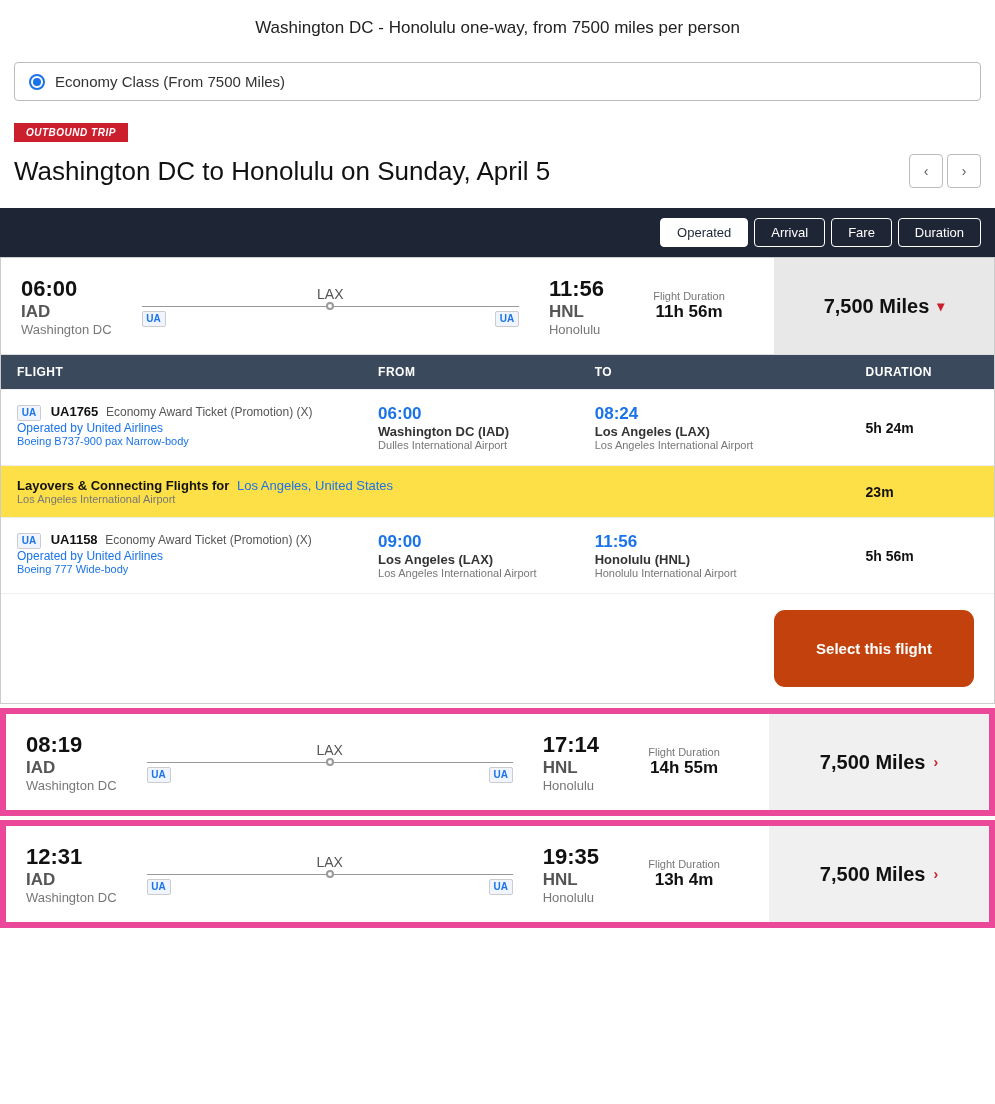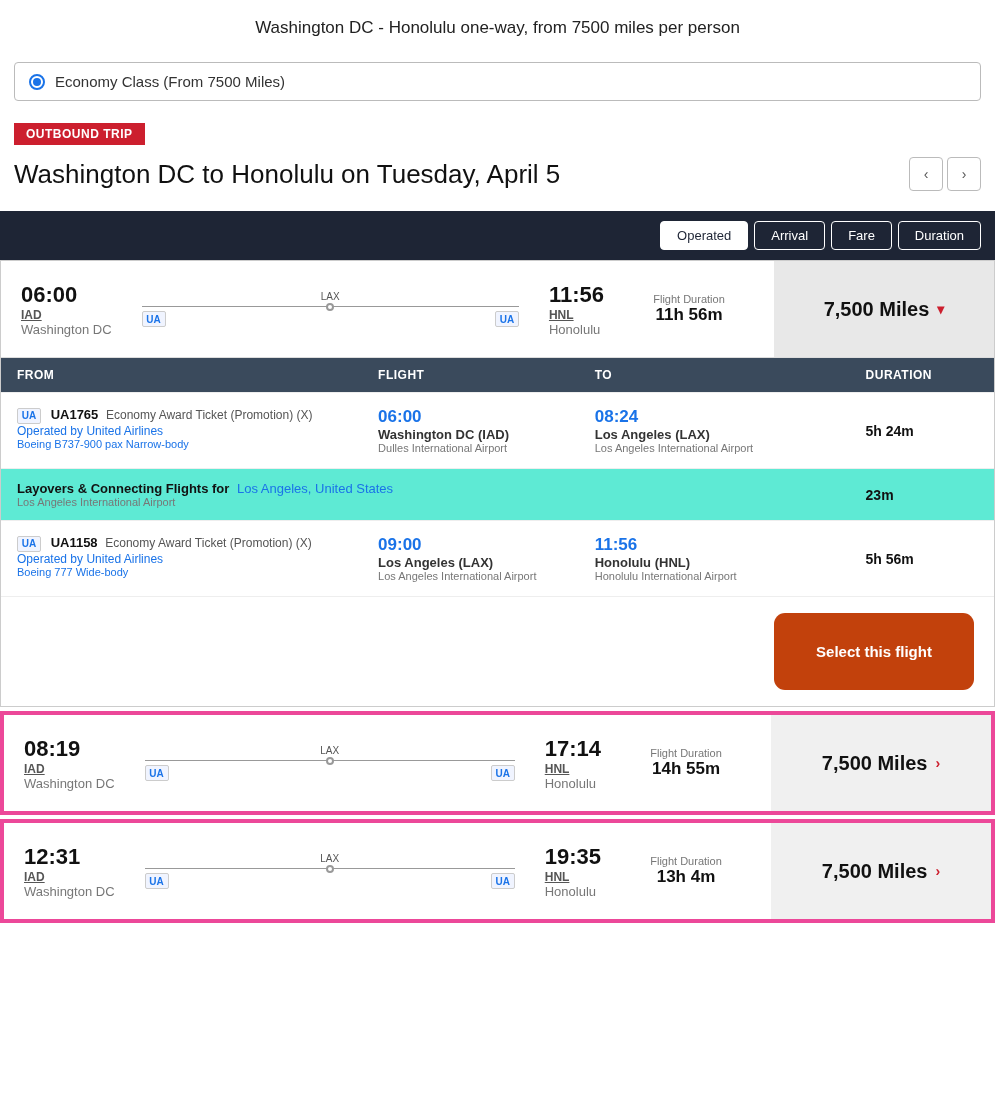--- a/index.html
+++ b/index.html
@@ -40,26 +40,27 @@
       content: '';
       width: 8px;
       height: 8px;
       border-radius: 50%;
       background: #1a73e8;
     }
 
     .outbound-badge {
       background: #cc1f2e;
       color: #fff;
-      font-size: 12px;
+      font-size: 10px;
       font-weight: bold;
       padding: 4px 12px;
       display: inline-block;
       margin: 6px 14px 8px;
       letter-spacing: 0.5px;
+      font-style: italic;
     }
 
     .route-header {
       display: flex;
       align-items: center;
       justify-content: space-between;
       padding: 4px 14px 20px;
     }
     .route-title {
       font-size: 26px;
@@ -101,21 +102,21 @@
       cursor: pointer;
       font-weight: 500;
     }
     .sort-btn.active {
       background: #fff;
       color: #1e2535;
     }
 
     
     .flight-card {
-      border: 4px solid #ec4899;
+      border: 6px solid #ec4899;
       margin: 0 0 2px 0;
     }
     .flight-card.expanded {
       border: 1px solid #ccc;
     }
 
     .flight-summary {
       display: flex;
       align-items: stretch;
     }
@@ -129,40 +130,39 @@
     .time-block {
       display: flex;
       flex-direction: column;
     }
     .dep-time {
       font-size: 22px;
       font-weight: bold;
       color: #111;
     }
     .airport-code {
-      font-size: 12px;
+      font-size: 17px;
       color: #555;
       font-weight: bold;
-      text-decoration: underline;
     }
     .airport-name {
       font-size: 13px;
       color: #777;
     }
 
     .route-line {
       flex: 1;
       display: flex;
       flex-direction: column;
       align-items: center;
       padding: 0 10px;
       position: relative;
     }
     .stop-label {
-      font-size: 10px;
+      font-size: 14px;
       color: #555;
       margin-bottom: 4px;
     }
     .line-container {
       width: 100%;
       display: flex;
       align-items: center;
       position: relative;
     }
     .line {
@@ -293,21 +293,21 @@
       font-size: 14px;
       font-weight: bold;
       color: #111;
       display: flex;
       align-items: center;
     }
 
     .layover-row {
       display: grid;
       grid-template-columns: 2fr 1.2fr 1.5fr 0.8fr;
-      background: #5eead4;
+      background: #fde047;
       border-top: 1px solid #eee;
     }
     .layover-cell {
       padding: 12px 16px;
       font-size: 13px;
     }
     .layover-text {
       font-weight: bold;
       color: #111;
     }
@@ -368,21 +368,21 @@
   </div>
 </div>
 
 
 <div class="outbound-badge">
   <span>OUTBOUND TRIP</span>
 </div>
 
 
 <div class="route-header">
-  <div class="route-title">Washington DC to Honolulu on Tuesday, April 5</div>
+  <div class="route-title">Washington DC to Honolulu on Sunday, April 5</div>
   <div class="nav-arrows">
     <button class="nav-arrow-btn">‹</button>
     <button class="nav-arrow-btn">›</button>
   </div>
 </div>
 
 
 <div class="sort-bar">
   <button class="sort-btn active">Operated</button>
   <button class="sort-btn">Arrival</button>
@@ -428,22 +428,22 @@
 
     <div class="miles-block open">
       <span>7,500 Miles</span>
       <span class="miles-chevron">▾</span>
     </div>
   </div>
 
   <div class="flight-details">
 
     <div class="details-header">
+      <div class="details-header-cell">FLIGHT</div>
       <div class="details-header-cell">FROM</div>
-      <div class="details-header-cell">FLIGHT</div>
       <div class="details-header-cell">TO</div>
       <div class="details-header-cell">DURATION</div>
     </div>
 
     <div class="segment-row">
       <div class="segment-cell">
         <div>
           <div class="airline-icon" style="display:inline-flex;margin-right:6px;">UA</div>
           <span class="flight-number">UA1765</span>
           <span class="ticket-type" style="margin-left:4px;">Economy Award Ticket (Promotion) (X)</span>

